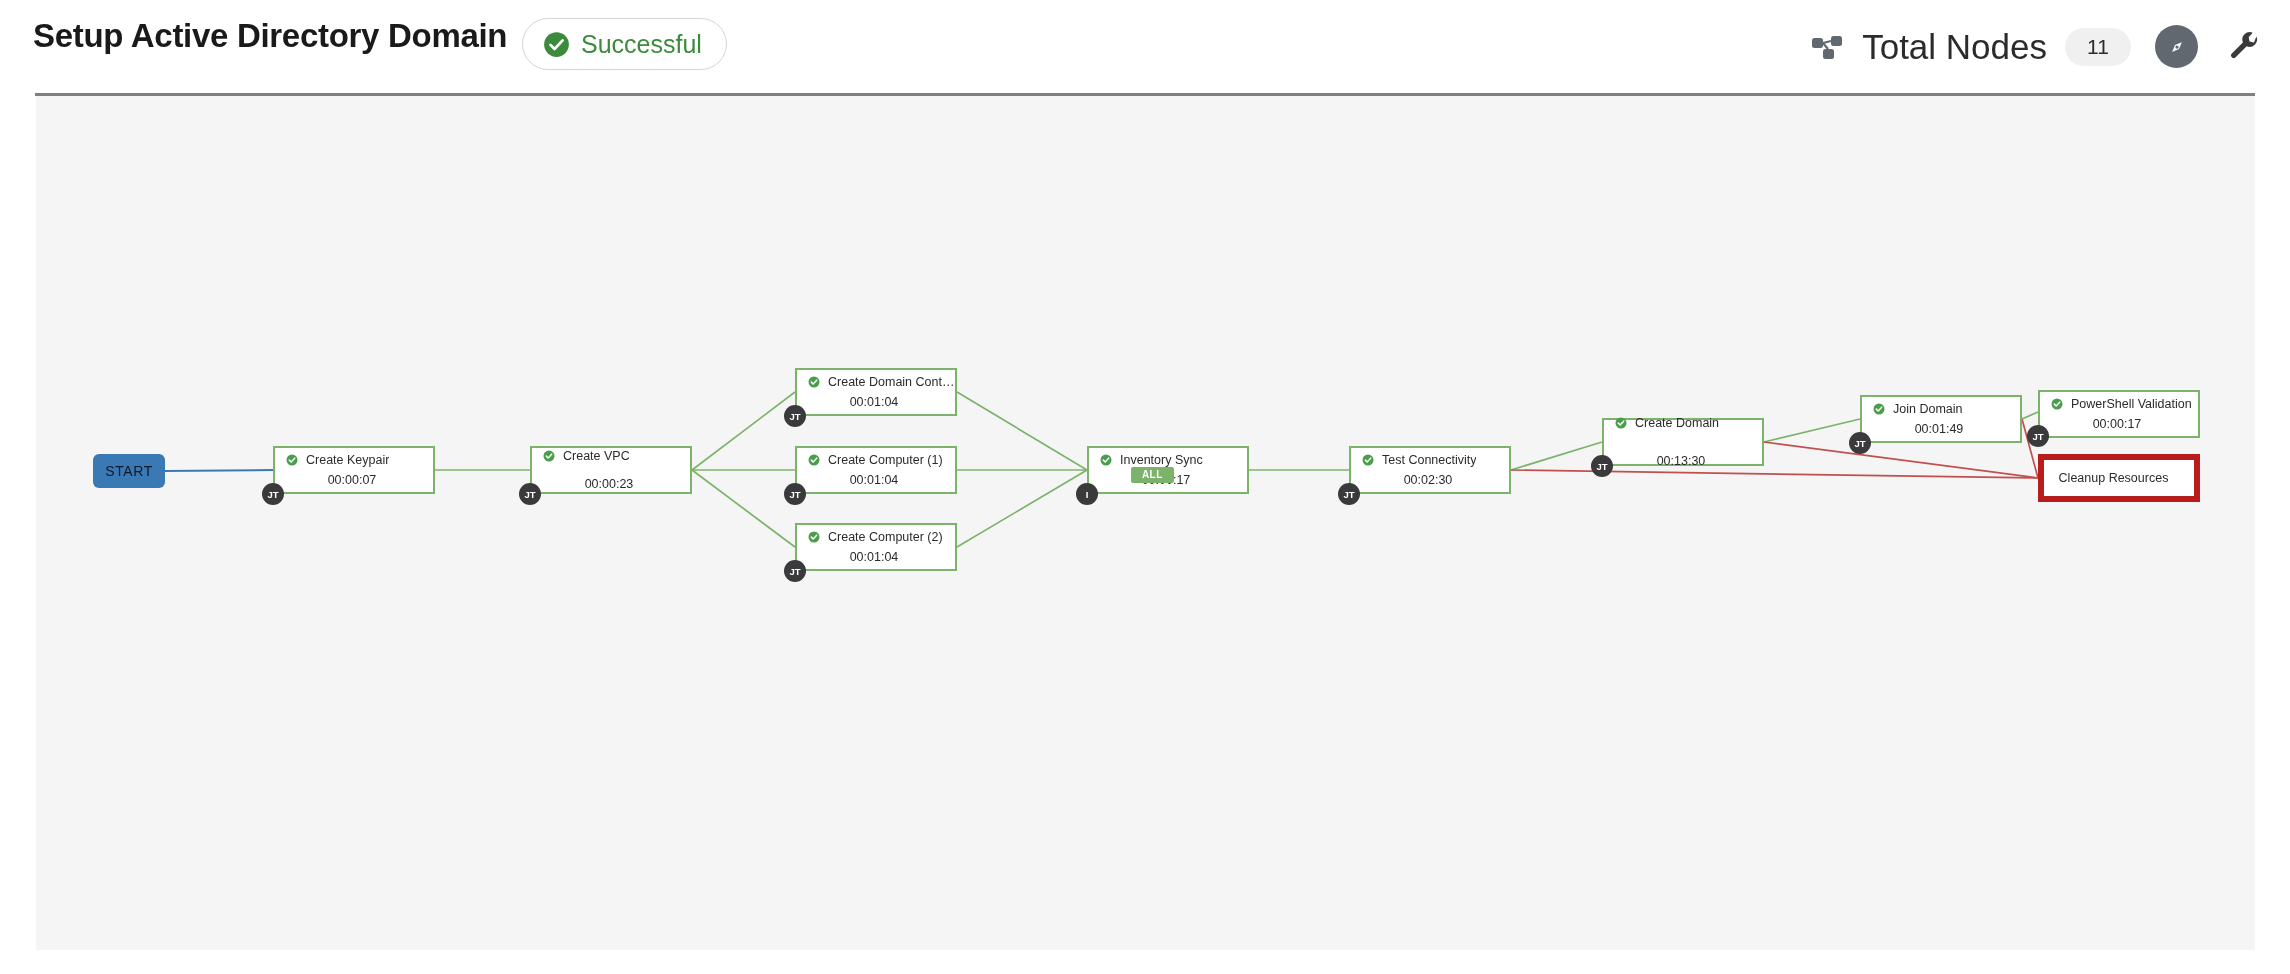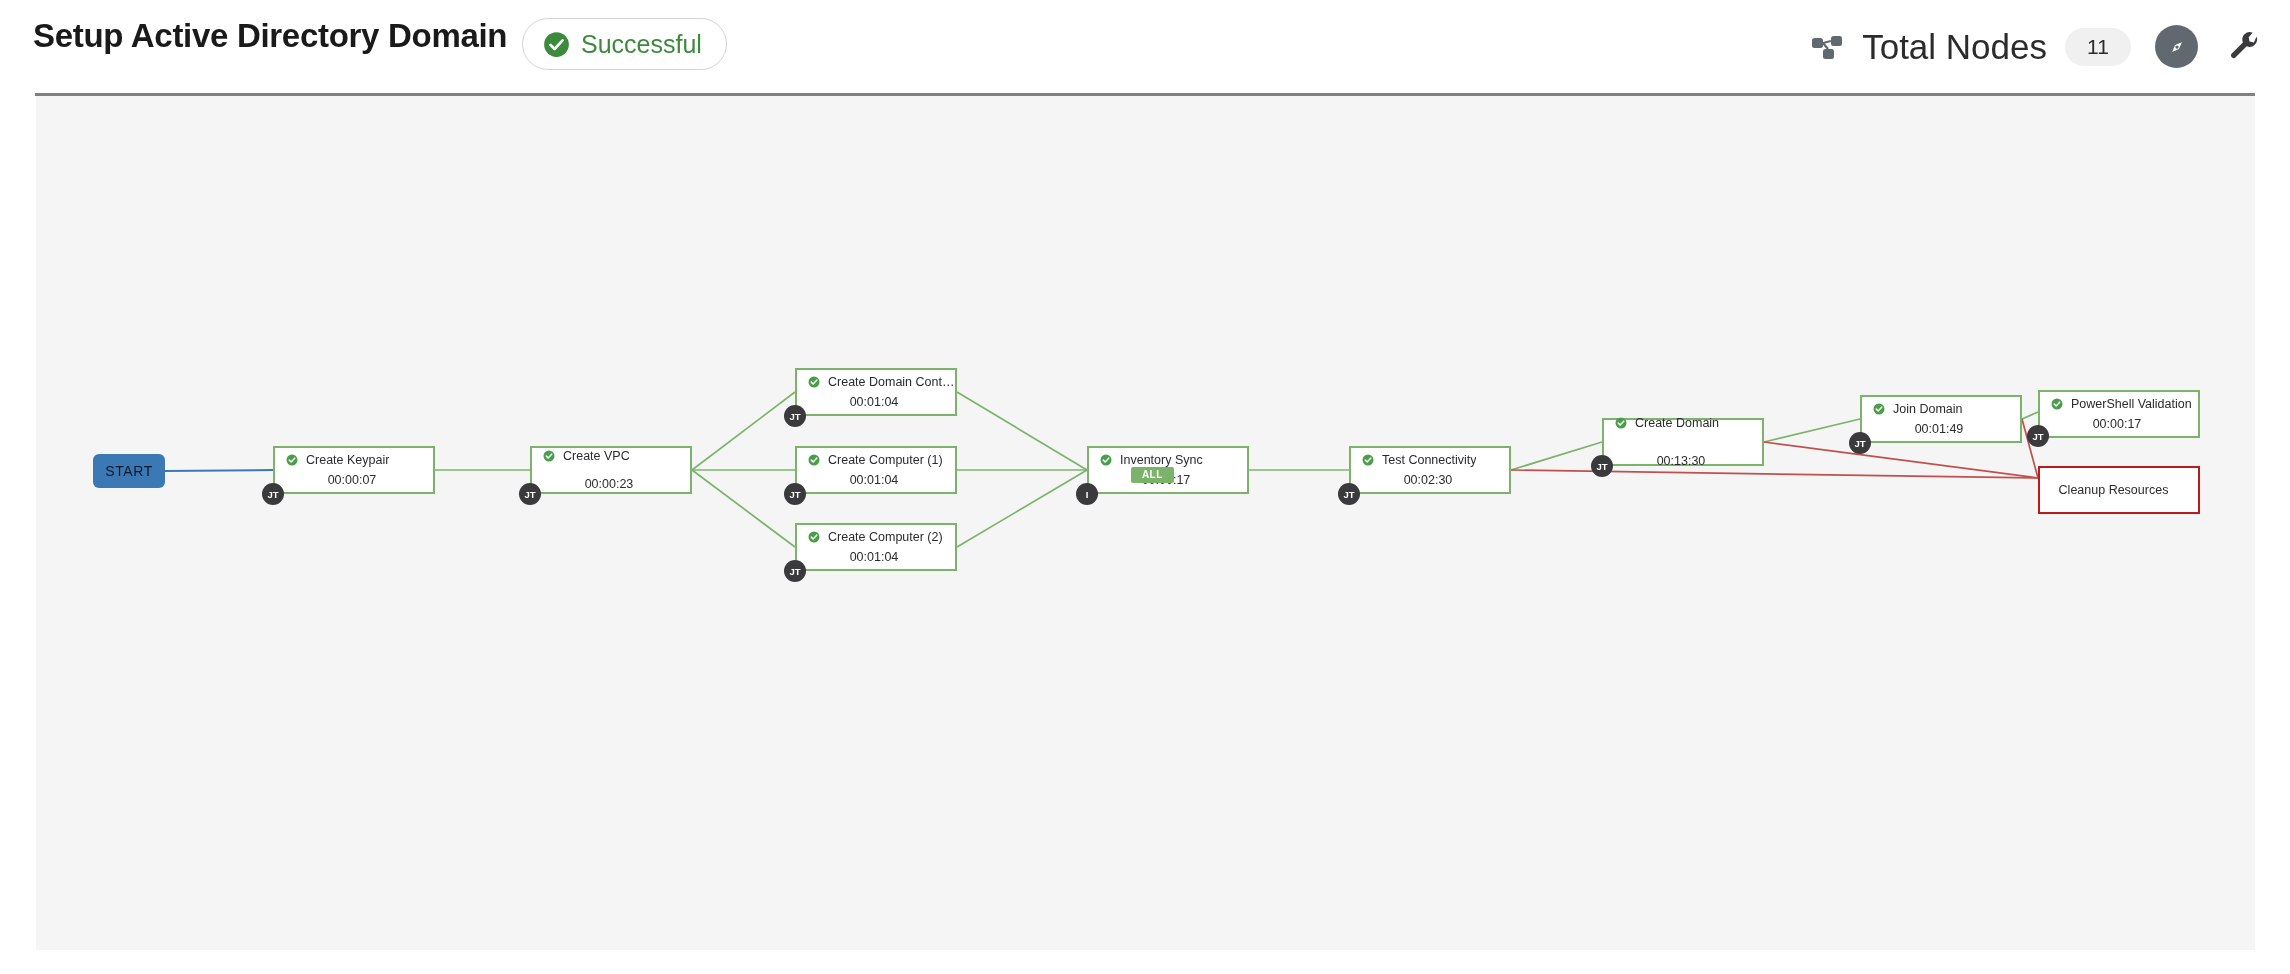--- a/index.html
+++ b/index.html
@@ -72,21 +72,21 @@
   #node-layer { position: absolute; left: 0; top: 0; width: 2219px; height: 854px; }
 
   
   .node {
     position: absolute;
     background: #ffffff;
     border: 2px solid #7cb36b;
     display: flex; flex-direction: column;
     justify-content: center;
   }
-  .node.pending { border: 2px solid #b91c1c; margin-top: 12px; }
+  .node.pending { border: 6px solid #b91c1c; }
   .node .row {
     display: flex; align-items: center; gap: 8px;
     padding: 0 0 0 11px;
   }
   .node .node-name {
     font-size: 12.5px; color: #2b2b2b;
     white-space: nowrap; overflow: hidden; text-overflow: ellipsis;
   }
   .node .node-time {
     font-size: 12.5px; color: #2b2b2b;

